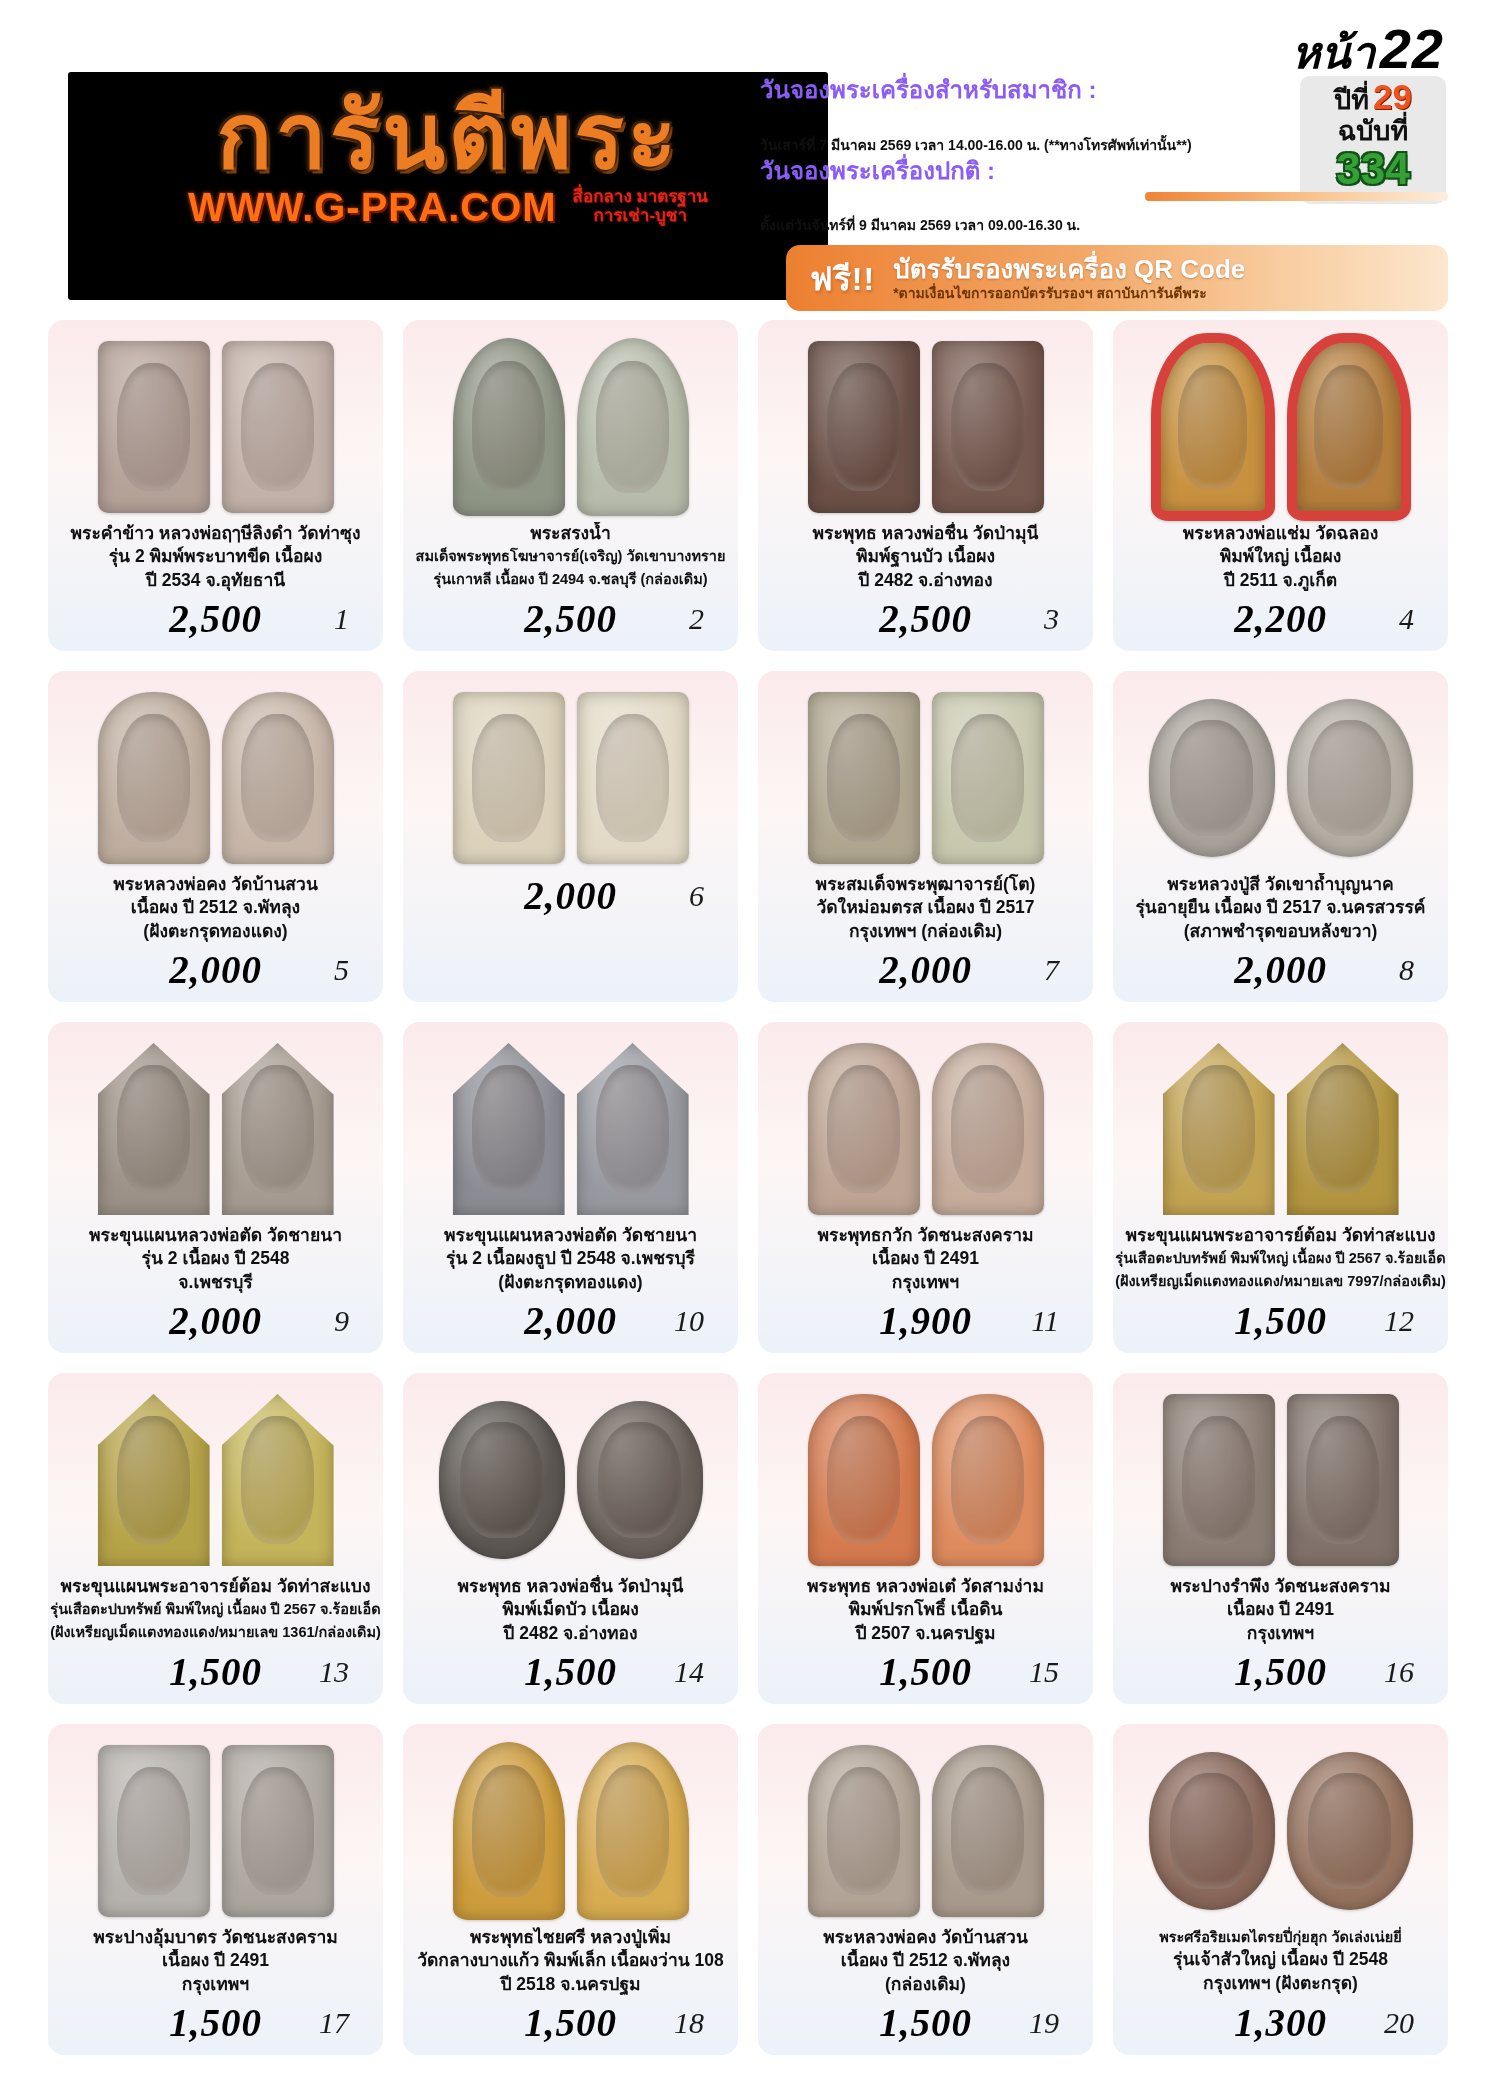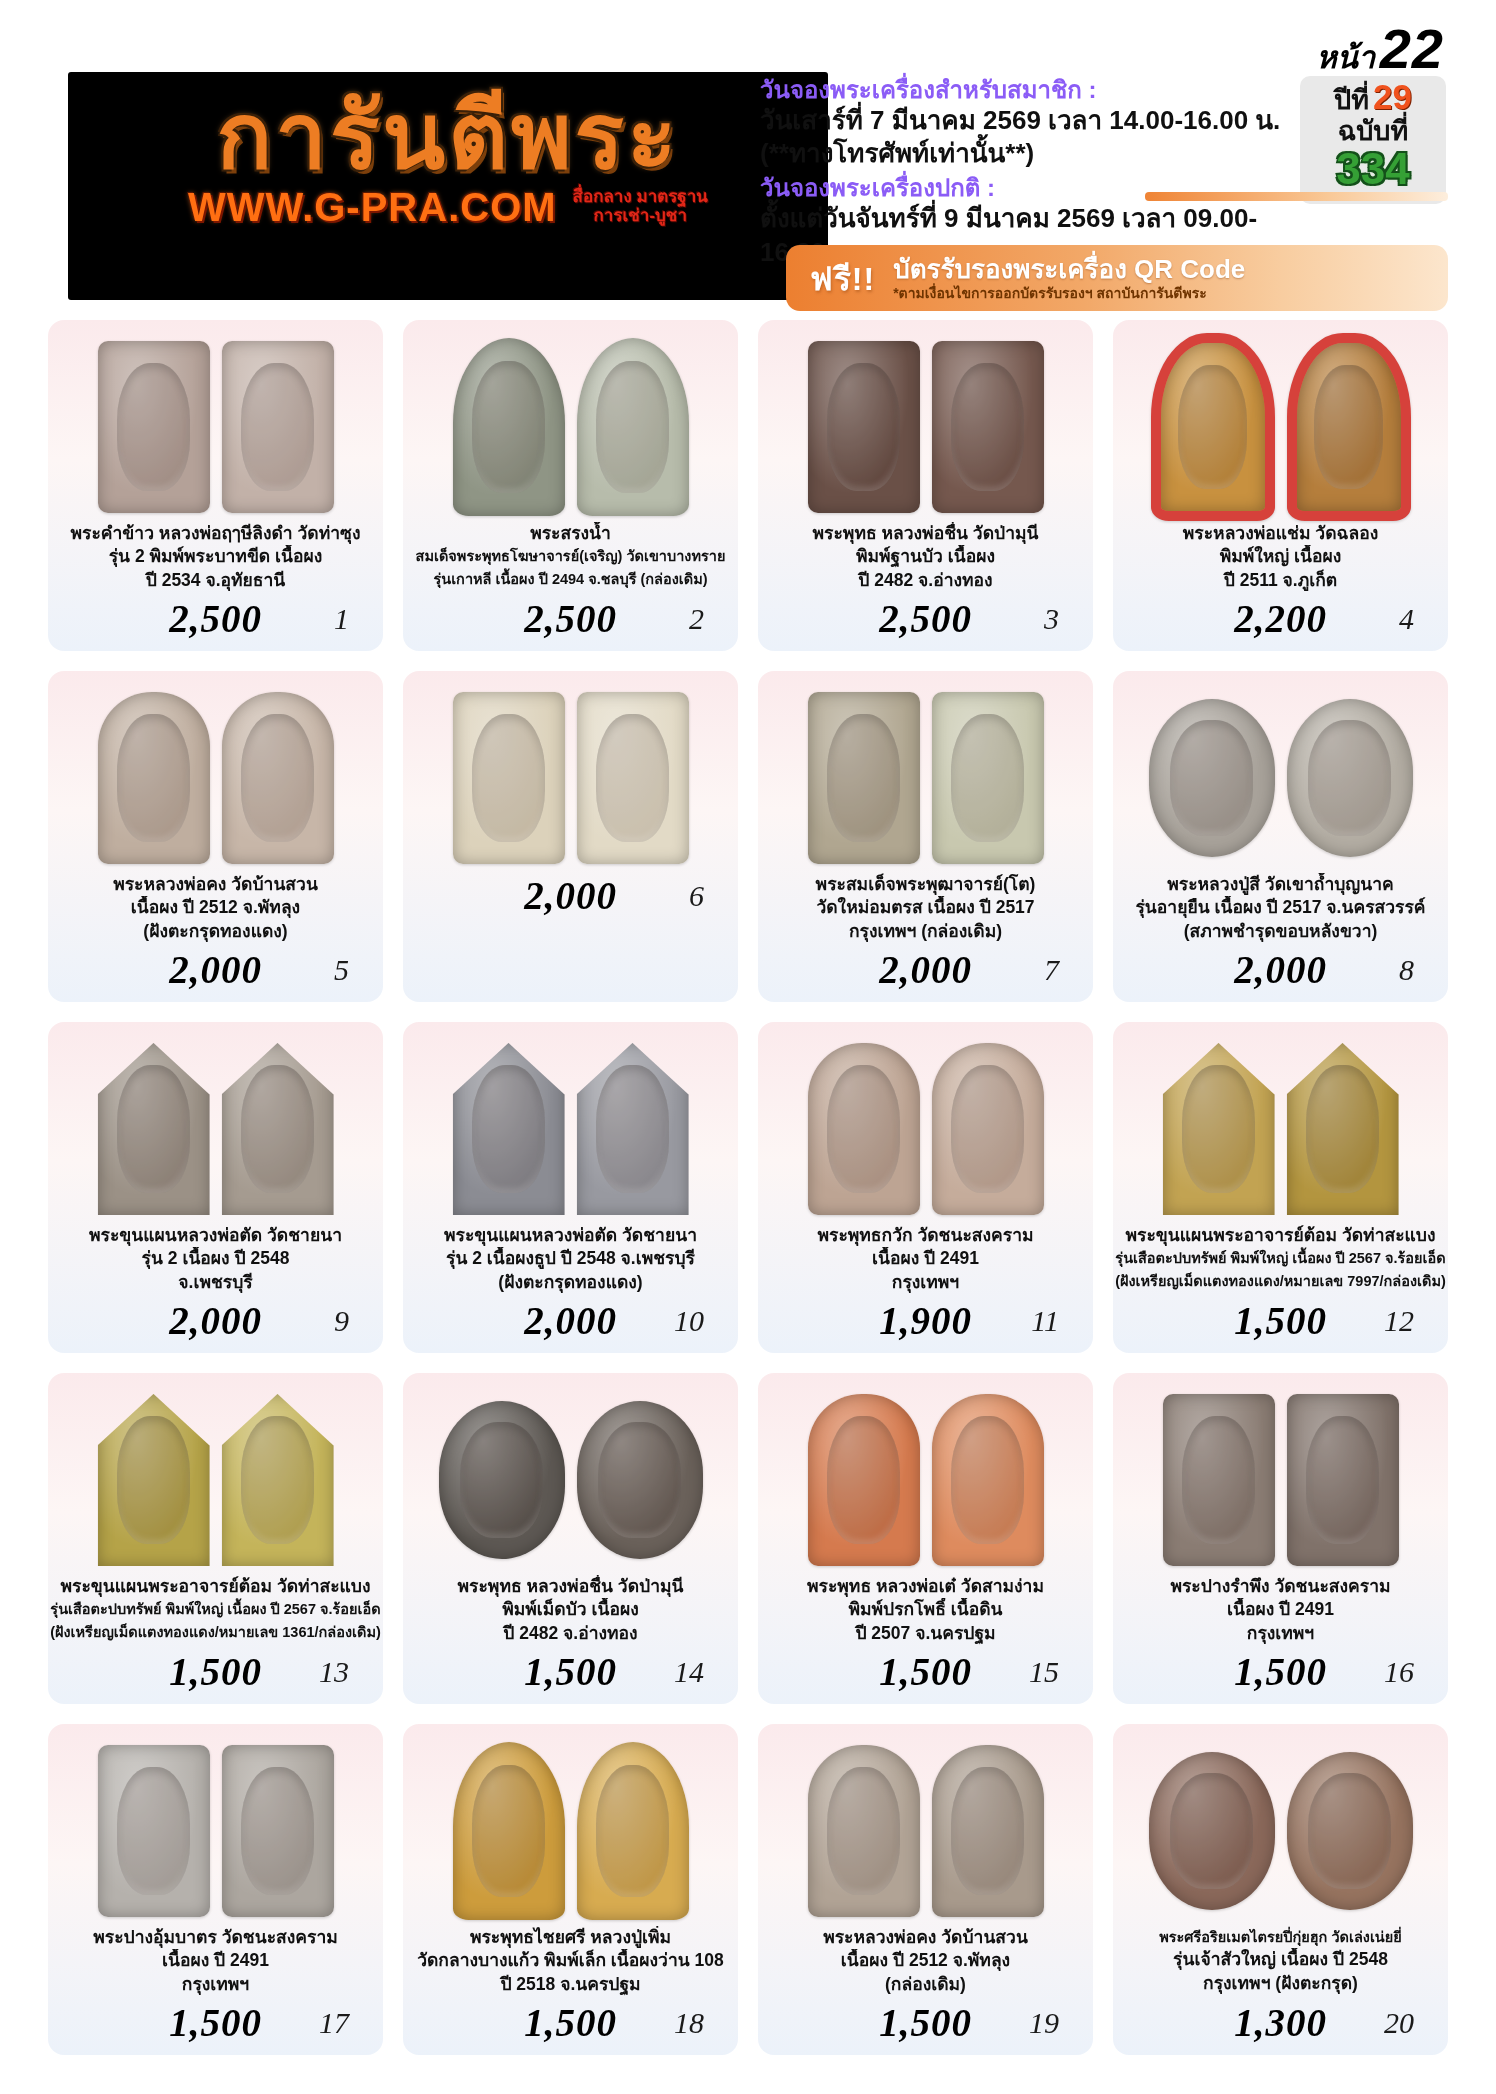--- a/index.html
+++ b/index.html
@@ -22,23 +22,23 @@
   .logo-url{
     font-size:40px;font-weight:800;color:#ff6f12;letter-spacing:1px;
     text-shadow:-1px -1px 0 #5c1600, 2px 2px 0 #7c1600, 0 0 5px rgba(255,120,40,.6);
   }
   .logo-tagline{display:flex;flex-direction:column;line-height:1.1;
     color:#e22718;font-weight:800;font-size:17px;
     text-shadow:-1px -1px 0 #4d0600, 1px 1px 0 #4d0600;
   }
   .schedule{position:absolute;left:760px;top:76px;width:530px;}
   .sched-label{color:#8b5cf6;font-weight:800;font-size:24px;line-height:1.15;}
-  .sched-value{color:#101010;font-weight:600;font-size:26px;line-height:1.3;margin-bottom:3px;}
+  .sched-value{color:#101010;font-weight:600;font-size:14px;line-height:1.3;margin-bottom:3px;margin-top:32px;}
   .page-no{position:absolute;right:52px;top:16px;font-style:italic;color:#000;white-space:nowrap;}
-  .page-no .lbl{font-size:31px;font-weight:700;}
+  .page-no .lbl{font-size:44px;font-weight:700;}
   .page-no .val{font-size:56px;font-weight:700;letter-spacing:1px;}
   .issue-box{
     position:absolute;right:50px;top:76px;width:146px;height:128px;
     background:#e9e9e9;border-radius:10px;text-align:center;padding-top:1px;box-sizing:border-box;
   }
   .issue-box .row1{font-size:27px;font-weight:700;color:#111;line-height:1.15;}
   .issue-box .row1 .year-num{color:#f0521d;font-size:35px;font-weight:800;margin-left:4px;
     text-shadow:1px 1px 0 #7c2000;}
   .issue-box .row2{font-size:27px;font-weight:700;color:#111;line-height:1.1;}
   .issue-box .row3{font-size:44px;font-weight:800;color:#35a035;line-height:1.0;

